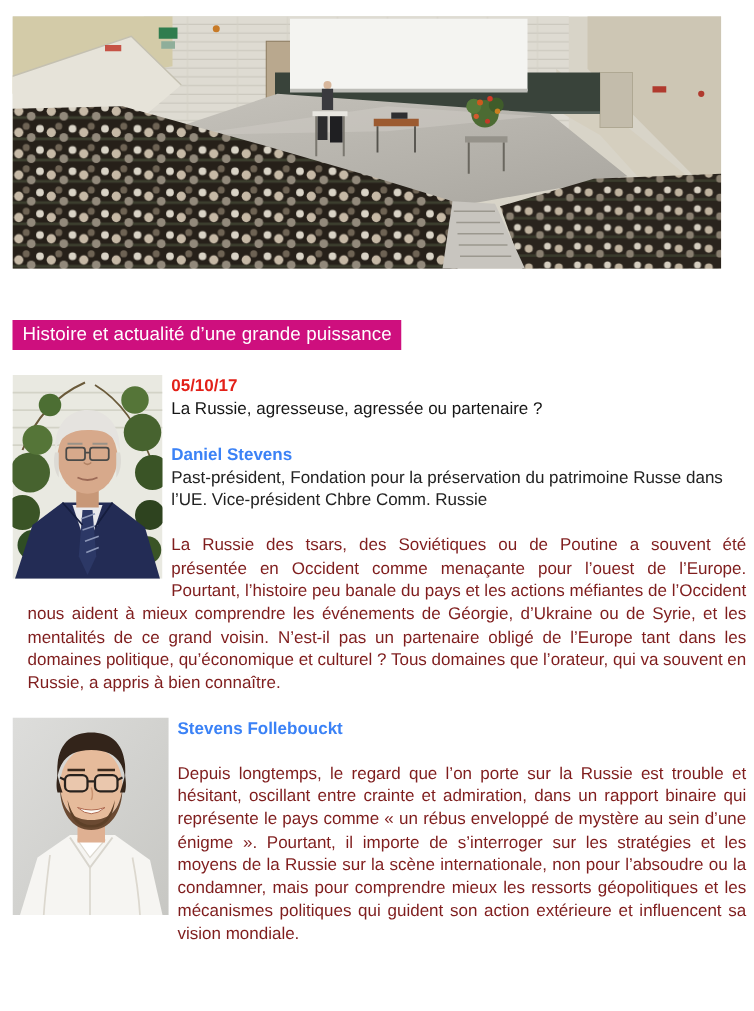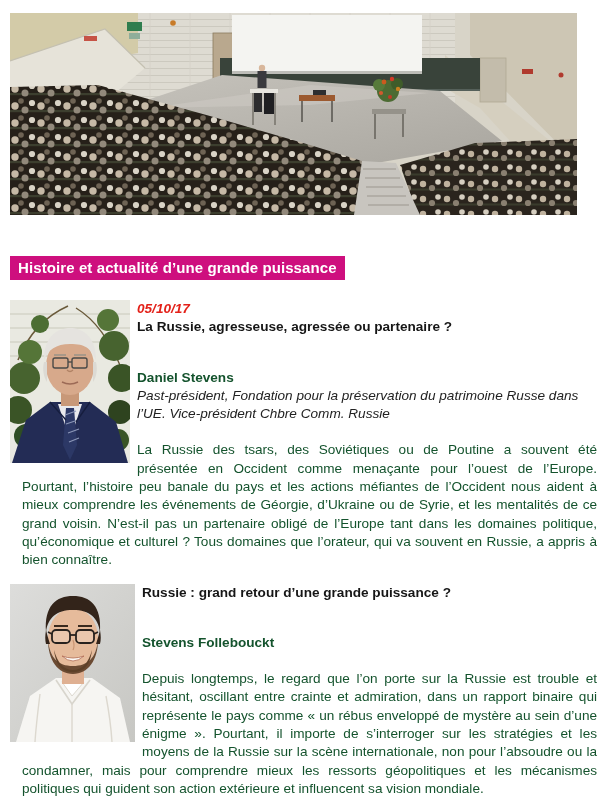--- a/index.html
+++ b/index.html
@@ -19,21 +19,21 @@
   }
   .hero svg{display:block;}
 
   
   .banner{
     display:inline-block;
     margin:41px 0 0 10px;
     background:#CE0F7E;
     color:#ffffff;
     font-size:15px;
-    font-weight:bold;
+    font-weight:normal;
     line-height:16px;
     padding:4px 8px;
     letter-spacing:0.1px;
   }
 
   
   .entries{padding:0 6px 6px 10px;}
   .entry{
     margin-top:20px;
     font-size:13.6px;
@@ -43,25 +43,25 @@
   .entry::after{content:"";display:block;clear:both;}
 
   .portrait{
     float:left;
     margin:0 7px 5px 0;
     line-height:0;
   }
   .portrait svg{display:block;}
   .portrait.p2{margin-bottom:8px;}
 
-  .date{color:#E32119;font-weight:bold;font-style:italic;}
-  .title{font-weight:bold;color:#161616;}
-  .speaker{margin-top:32px;color:#14532d;font-weight:bold;}
-  .affiliation{font-style:italic;color:#222222;}
-  .description{margin:18px 0 0 12px;text-align:justify;color:#14532d;}
+  .date{color:#E32119;font-weight:bold;}
+  .title{font-weight:normal;color:#161616;}
+  .speaker{margin-top:18px;color:#3b82f6;font-weight:bold;}
+  .affiliation{color:#222222;}
+  .description{margin:18px 0 0 12px;text-align:justify;color:#7f1d1d;}
 </style>
 </head>
 <body>
 
 <div class="page">
 
   
   <div class="hero">
     <svg width="567" height="202" viewBox="0 0 567 202" xmlns="http://www.w3.org/2000/svg">
       <defs>
@@ -228,19 +228,18 @@
 
           <rect x="42" y="46" width="18" height="13" rx="4" fill="#ffffff" fill-opacity="0.18" stroke="#28221e" stroke-width="1.8"></rect>
           <rect x="66" y="46" width="18" height="13" rx="4" fill="#ffffff" fill-opacity="0.18" stroke="#28221e" stroke-width="1.8"></rect>
           <path d="M60,51 H66" stroke="#28221e" stroke-width="1.8"></path>
           <path d="M42,50 L38,48 M84,50 L88,48" stroke="#28221e" stroke-width="1.6"></path>
           <path d="M44,42 h14 M68,42 h14" stroke="#3a2a1e" stroke-width="2"></path>
 
           <path d="M63,56 q2,6 0,10" stroke="#c99472" stroke-width="1.2" fill="none"></path>
         </svg>
       </div>
-      <div class="title">Russie : grand retour d’une grande puissance ?</div>
       <div class="speaker">Stevens Follebouckt</div>
       <p class="description">Depuis longtemps, le regard que l’on porte sur la Russie est trouble et hésitant, oscillant entre crainte et admiration, dans un rapport binaire qui représente le pays comme « un rébus enveloppé de mystère au sein d’une énigme ». Pourtant, il importe de s’interroger sur les stratégies et les moyens de la Russie sur la scène internationale, non pour l’absoudre ou la condamner, mais pour comprendre mieux les ressorts géopolitiques et les mécanismes politiques qui guident son action extérieure et influencent sa vision mondiale.</p>
     </div>
 
   </div>
 </div>
 
 </body></html>

